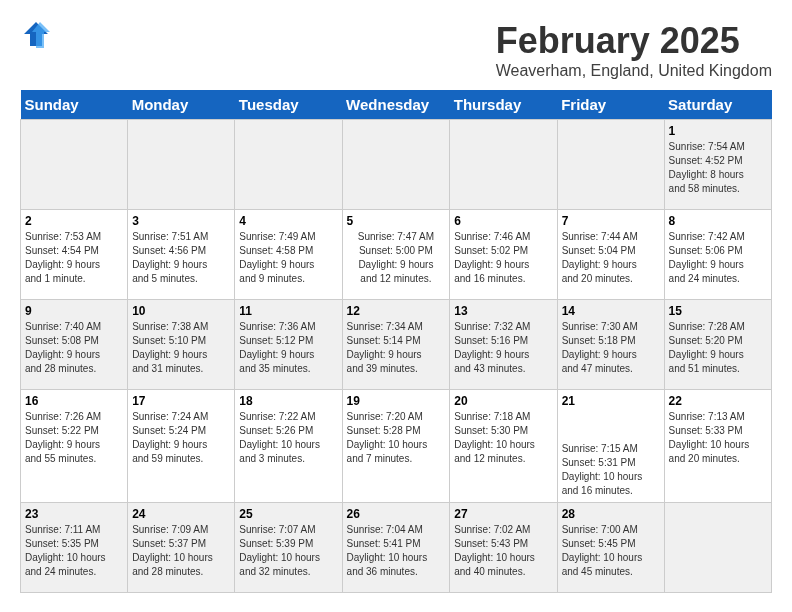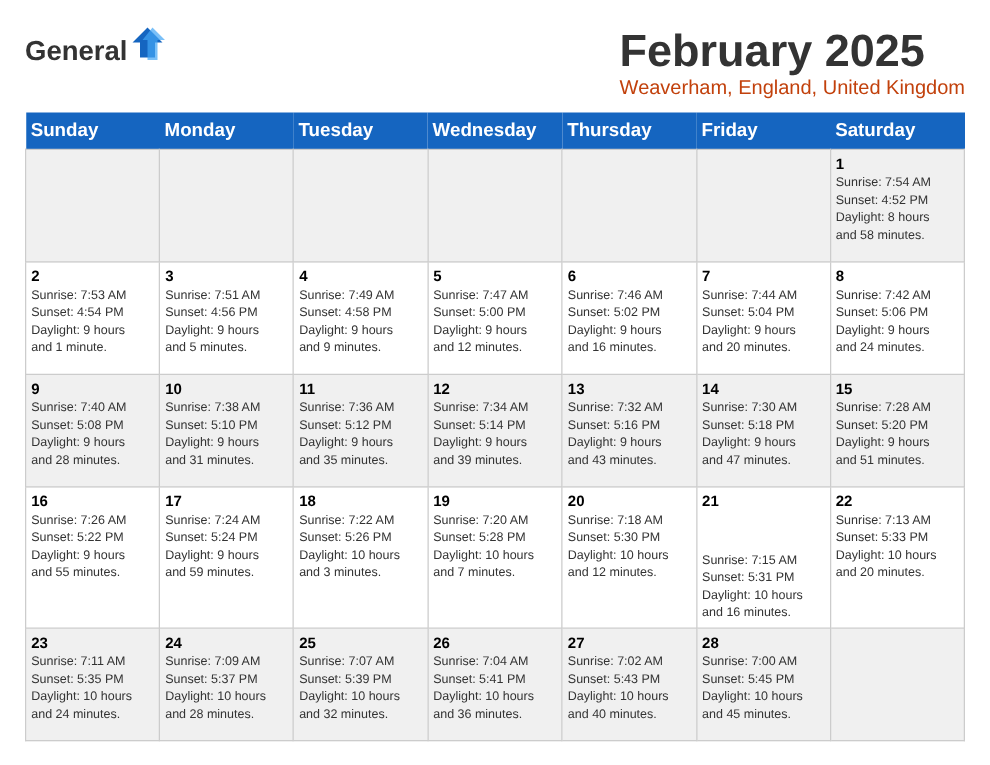--- a/index.html
+++ b/index.html
@@ -35,21 +35,21 @@
     .title-block {
       text-align: left;
     }
     .month-title {
       font-size: 36px;
       font-weight: bold;
       color: #333;
     }
     .location {
       font-size: 16px;
-      color: #c2410c;
+      color: #404040;
     }
     .calendar {
       width: 100%;
       border-collapse: collapse;
       font-size: 11px;
     }
     .calendar th {
       background: #1565c0;
       color: #fff;
       padding: 6px 4px;
@@ -81,21 +81,21 @@
       background: #f0f0f0;
     }
   </style>
 </head>
 <body>
 
 <div class="header">
   <div class="logo">
     <div>
       <div class="logo-text">
-        <span class="logo-general">General</span><svg class="logo-icon" viewBox="0 0 28 28">
+        <svg class="logo-icon" viewBox="0 0 28 28">
             <polygon points="14,2 26,14 20,14 20,26 8,26 8,14 2,14" fill="#1565c0"></polygon>
             <polygon points="18,2 28,12 22,12 22,28 14,28 14,12 10,12" fill="#42a5f5" opacity="0.7"></polygon>
           </svg>
       </div>
     </div>
   </div>
   <div class="title-block">
     <div class="month-title">February 2025</div>
     <div class="location">Weaverham, England, United Kingdom</div>
   </div>
@@ -146,21 +146,21 @@
         </td>
         <td>
           <div class="day-num">4</div>
           <div class="day-info" style="white-space: pre-line;">Sunrise: 7:49 AM
 Sunset: 4:58 PM
 Daylight: 9 hours
 and 9 minutes.</div>
         </td>
         <td>
           <div class="day-num">5</div>
-          <div class="day-info" style="white-space: pre-line;">Sunrise: 7:47 AM
+          <div class="day-info" style="white-space: pre-line; text-align: center;">Sunrise: 7:47 AM
 Sunset: 5:00 PM
 Daylight: 9 hours
 and 12 minutes.</div>
         </td>
         <td>
           <div class="day-num">6</div>
           <div class="day-info" style="white-space: pre-line;">Sunrise: 7:46 AM
 Sunset: 5:02 PM
 Daylight: 9 hours
 and 16 minutes.</div>

